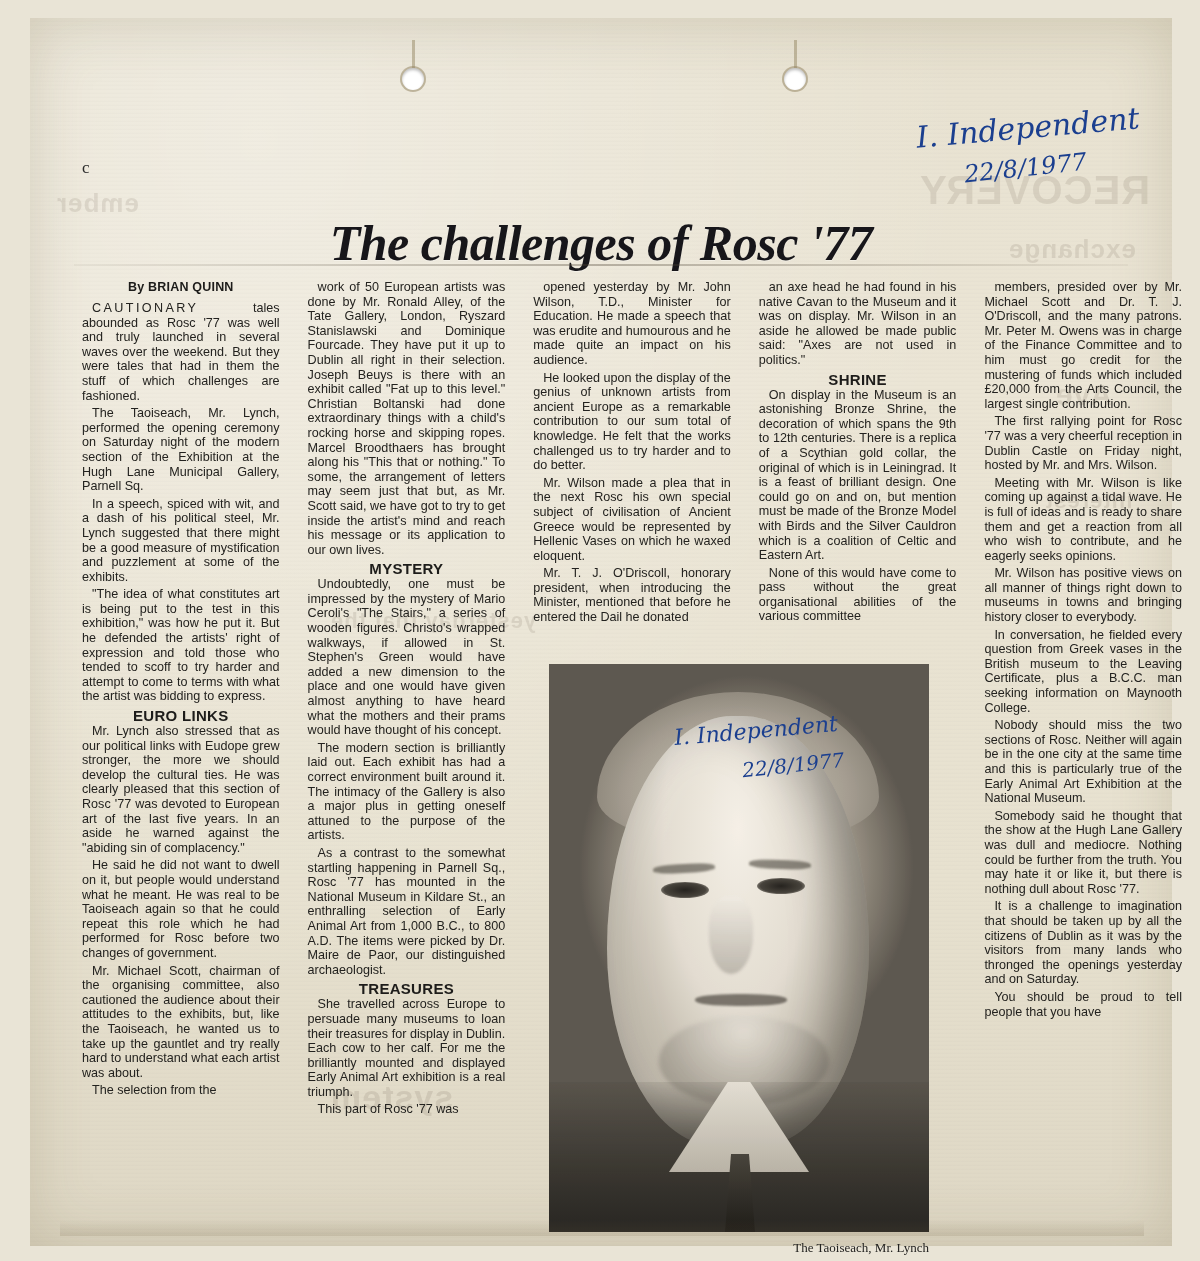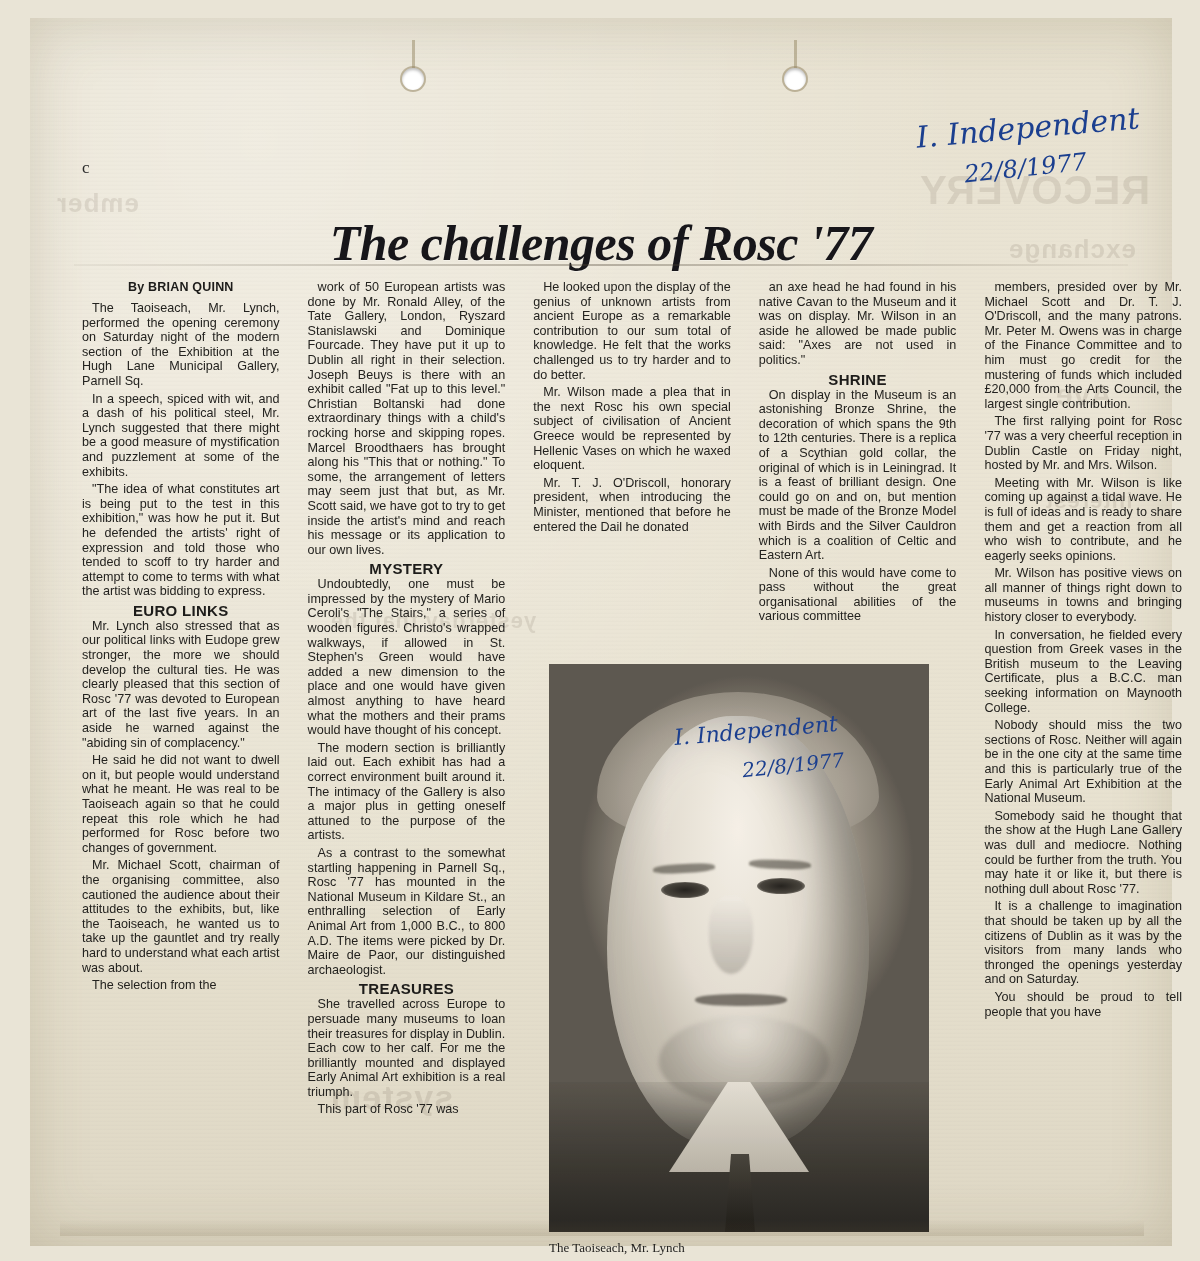--- a/index.html
+++ b/index.html
@@ -182,21 +182,21 @@
     clip-path:polygon(42% 0%, 58% 0%, 100% 100%, 0% 100%);
     filter:blur(0.4px);
   }
   .tie {
     position:absolute; left:176px; bottom:0; width:30px; height:78px;
     background:linear-gradient(180deg,#4b473f,#23211d);
     clip-path:polygon(20% 0%, 80% 0%, 100% 100%, 0% 100%);
   }
   .photo-caption {
     position:absolute; left:519px; top:1222px; width:380px;
-    text-align:left; font-size:13px; color:#232220;
+    text-align:right; font-size:13px; color:#232220;
     font-family:"Liberation Serif", serif;
   }
   
   .bottom-cut {
     position:absolute; left:30px; right:28px; bottom:10px; height:16px;
     background:linear-gradient(180deg, rgba(0,0,0,0) 0%, rgba(120,105,75,0.18) 100%);
   }
 </style>
 </head>
 <body>
@@ -214,40 +214,42 @@
     <div class="bleed b7">interest</div>
 
     <div class="corner-c">c</div>
 
     <h1 class="headline">The challenges of Rosc '77</h1>
     <div class="rule"></div>
 
     <div class="cols">
         <div class="col">
           <div class="byline">By BRIAN QUINN</div>
+          <p class="first"><span class="lead-caps">CAUTIONARY </span>tales abounded as Rosc '77 was well and truly launched in several waves over the weekend. But they were tales that had in them the stuff of which challenges are fashioned.</p>
           <p>The Taoiseach, Mr. Lynch, performed the opening ceremony on Saturday night of the modern section of the Exhibition at the Hugh Lane Municipal Gallery, Parnell Sq.</p>
           <p>In a speech, spiced with wit, and a dash of his political steel, Mr. Lynch suggested that there might be a good measure of mystification and puzzlement at some of the exhibits.</p>
           <p>"The idea of what constitutes art is being put to the test in this exhibition," was how he put it. But he defended the artists' right of expression and told those who tended to scoff to try harder and attempt to come to terms with what the artist was bidding to express.</p>
           <h3 class="subhead">EURO LINKS</h3>
           <p>Mr. Lynch also stressed that as our political links with Eudope grew stronger, the more we should develop the cultural ties. He was clearly pleased that this section of Rosc '77 was devoted to European art of the last five years. In an aside he warned against the "abiding sin of complacency."</p>
           <p>He said he did not want to dwell on it, but people would understand what he meant. He was real to be Taoiseach again so that he could repeat this role which he had performed for Rosc before two changes of government.</p>
           <p>Mr. Michael Scott, chairman of the organising committee, also cautioned the audience about their attitudes to the exhibits, but, like the Taoiseach, he wanted us to take up the gauntlet and try really hard to understand what each artist was about.</p>
           <p>The selection from the</p>
         </div>
         <div class="col">
           <p>work of 50 European artists was done by Mr. Ronald Alley, of the Tate Gallery, London, Ryszard Stanislawski and Dominique Fourcade. They have put it up to Dublin all right in their selection. Joseph Beuys is there with an exhibit called "Fat up to this level." Christian Boltanski had done extraordinary things with a child's rocking horse and skipping ropes. Marcel Broodthaers has brought along his "This that or nothing." To some, the arrangement of letters may seem just that but, as Mr. Scott said, we have got to try to get inside the artist's mind and reach his message or its application to our own lives.</p>
           <h3 class="subhead">MYSTERY</h3>
           <p>Undoubtedly, one must be impressed by the mystery of Mario Ceroli's "The Stairs," a series of wooden figures. Christo's wrapped walkways, if allowed in St. Stephen's Green would have added a new dimension to the place and one would have given almost anything to have heard what the mothers and their prams would have thought of his concept.</p>
           <p>The modern section is brilliantly laid out. Each exhibit has had a correct environment built around it. The intimacy of the Gallery is also a major plus in getting oneself attuned to the purpose of the artists.</p>
           <p>As a contrast to the somewhat startling happening in Parnell Sq., Rosc '77 has mounted in the National Museum in Kildare St., an enthralling selection of Early Animal Art from 1,000 B.C., to 800 A.D. The items were picked by Dr. Maire de Paor, our distinguished archaeologist.</p>
           <h3 class="subhead">TREASURES</h3>
           <p>She travelled across Europe to persuade many museums to loan their treasures for display in Dublin. Each cow to her calf. For me the brilliantly mounted and displayed Early Animal Art exhibition is a real triumph.</p>
           <p>This part of Rosc '77 was</p>
         </div>
         <div class="col">
+          <p>opened yesterday by Mr. John Wilson, T.D., Minister for Education. He made a speech that was erudite and humourous and he made quite an impact on his audience.</p>
           <p>He looked upon the display of the genius of unknown artists from ancient Europe as a remarkable contribution to our sum total of knowledge. He felt that the works challenged us to try harder and to do better.</p>
           <p>Mr. Wilson made a plea that in the next Rosc his own special subject of civilisation of Ancient Greece would be represented by Hellenic Vases on which he waxed eloquent.</p>
           <p>Mr. T. J. O'Driscoll, honorary president, when introducing the Minister, mentioned that before he entered the Dail he donated</p>
         </div>
         <div class="col">
           <p>an axe head he had found in his native Cavan to the Museum and it was on display. Mr. Wilson in an aside he allowed be made public said: "Axes are not used in politics."</p>
           <h3 class="subhead">SHRINE</h3>
           <p>On display in the Museum is an astonishing Bronze Shrine, the decoration of which spans the 9th to 12th centuries. There is a replica of a Scythian gold collar, the original of which is in Leiningrad. It is a feast of brilliant design. One could go on and on, but mention must be made of the Bronze Model with Birds and the Silver Cauldron which is a coalition of Celtic and Eastern Art.</p>
           <p>None of this would have come to pass without the great organisational abilities of the various committee</p>
         </div>

